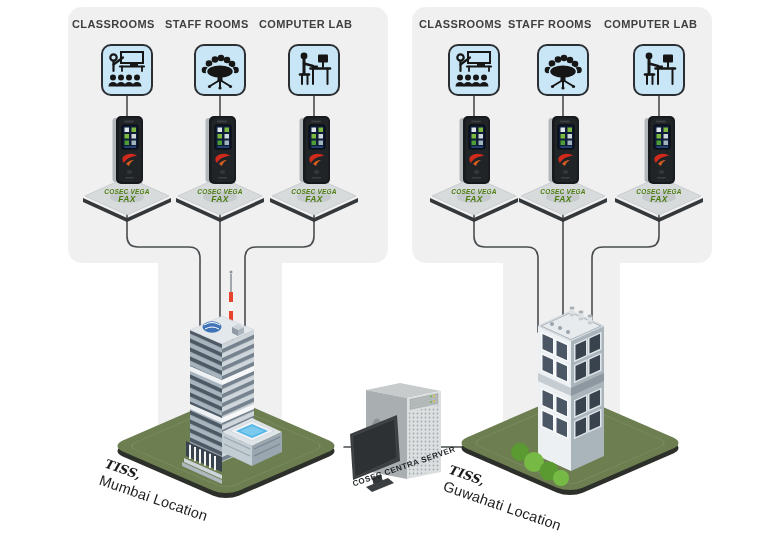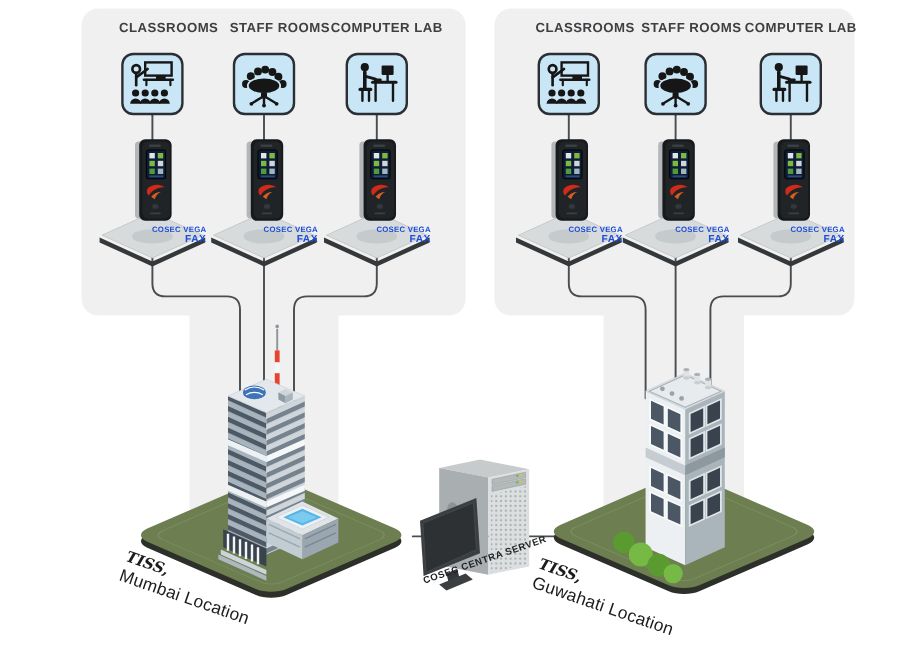--- a/index.html
+++ b/index.html
@@ -1,27 +1,27 @@
 <!DOCTYPE html>
 <html><head>
 <meta charset="utf-8">
 <style>
   html,body{margin:0;padding:0;background:#fff;}
   #canvas{position:relative;width:770px;height:544px;background:#fff;overflow:hidden;
           font-family:"Liberation Sans",sans-serif;}
   .panel{position:absolute;background:#f0f0f1;border-radius:14px;}
   .stem{position:absolute;background:#f0f0f1;border-radius:0 0 12px 12px;}
   #artwork{position:absolute;left:0;top:0;}
-  .room-label{position:absolute;width:110px;text-align:right;font-size:11px;
+  .room-label{position:absolute;width:110px;text-align:left;font-size:11px;
               letter-spacing:.4px;color:#3d3f41;font-weight:600;}
   .roombox{position:absolute;width:52px;height:52px;background:#c9e6f7;
            border:2px solid #2b2f33;border-radius:10px;box-sizing:border-box;
            display:flex;align-items:center;justify-content:center;}
   .ric{width:44px;height:44px;display:block;}
-  .dev-label{position:absolute;width:90px;text-align:right;color:#1d4ed8;line-height:1.15;}
+  .dev-label{position:absolute;width:90px;text-align:center;color:#4d7c0f;line-height:1.15;font-style:italic;}
   .dev-label .l1{font-size:6.5px;font-weight:700;letter-spacing:.2px;}
   .dev-label .l2{font-size:8.5px;font-weight:800;letter-spacing:.4px;}
   .loc{position:absolute;transform:rotate(19deg);transform-origin:left top;color:#1c1c1c;}
   .loc .org{font-family:"DejaVu Serif",serif;font-style:italic;font-weight:700;font-size:12.5px;}
   .loc .nm{font-size:14.5px;letter-spacing:.2px;margin-top:2px;}
   .srv-label{position:absolute;width:140px;text-align:center;transform:rotate(-19deg);
              font-size:8px;font-weight:700;letter-spacing:.5px;color:#1f2224;}
 </style>
 </head>
 <body>

